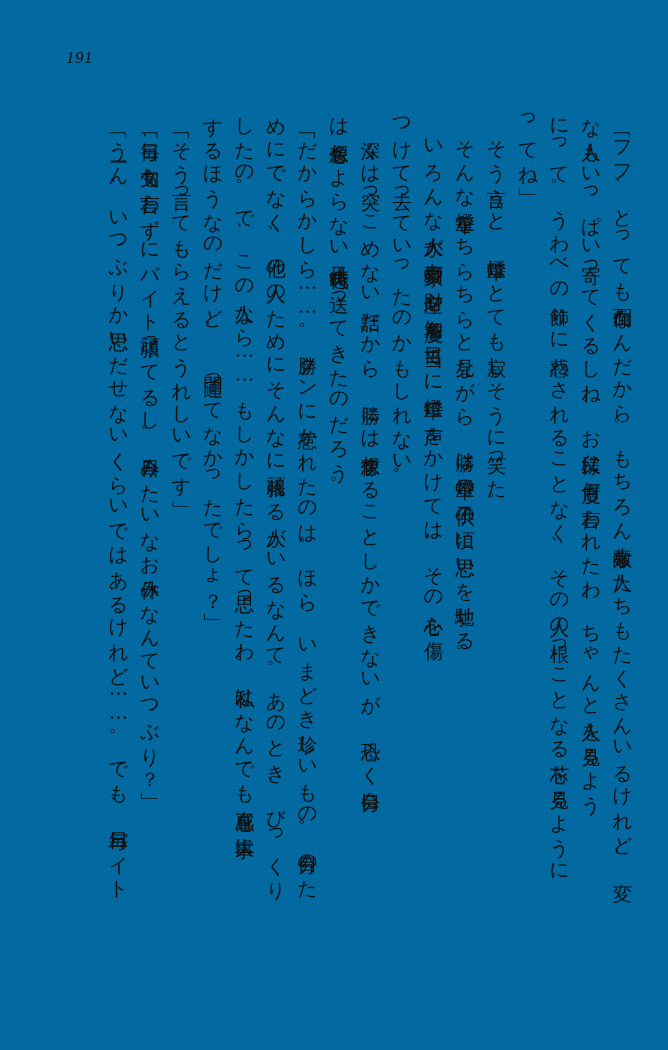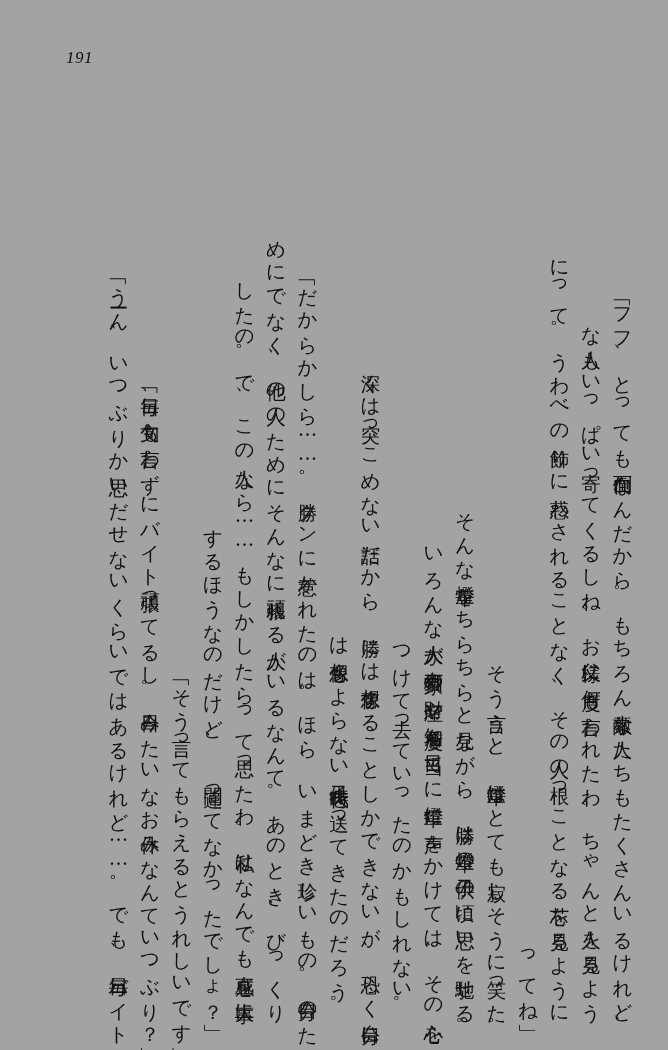--- a/index.html
+++ b/index.html
@@ -13,22 +13,21 @@
     font-family: "Liberation Serif", "DejaVu Serif", serif;
     color: #111111;
     overflow: hidden;
     position: relative;
   }
   .page {
     position: absolute;
     top: 0; left: 0;
     width: 668px;
     height: 1050px;
-    background: #a3a3a3;
-    text-align: right;
+    background: #0369a1;
   }
   .page-number {
     position: absolute;
     left: 66px;
     top: 48px;
     font-size: 17px;
     font-style: italic;
     font-family: "Liberation Serif", "DejaVu Serif", serif;
     letter-spacing: 0.5px;
     color: #111;

